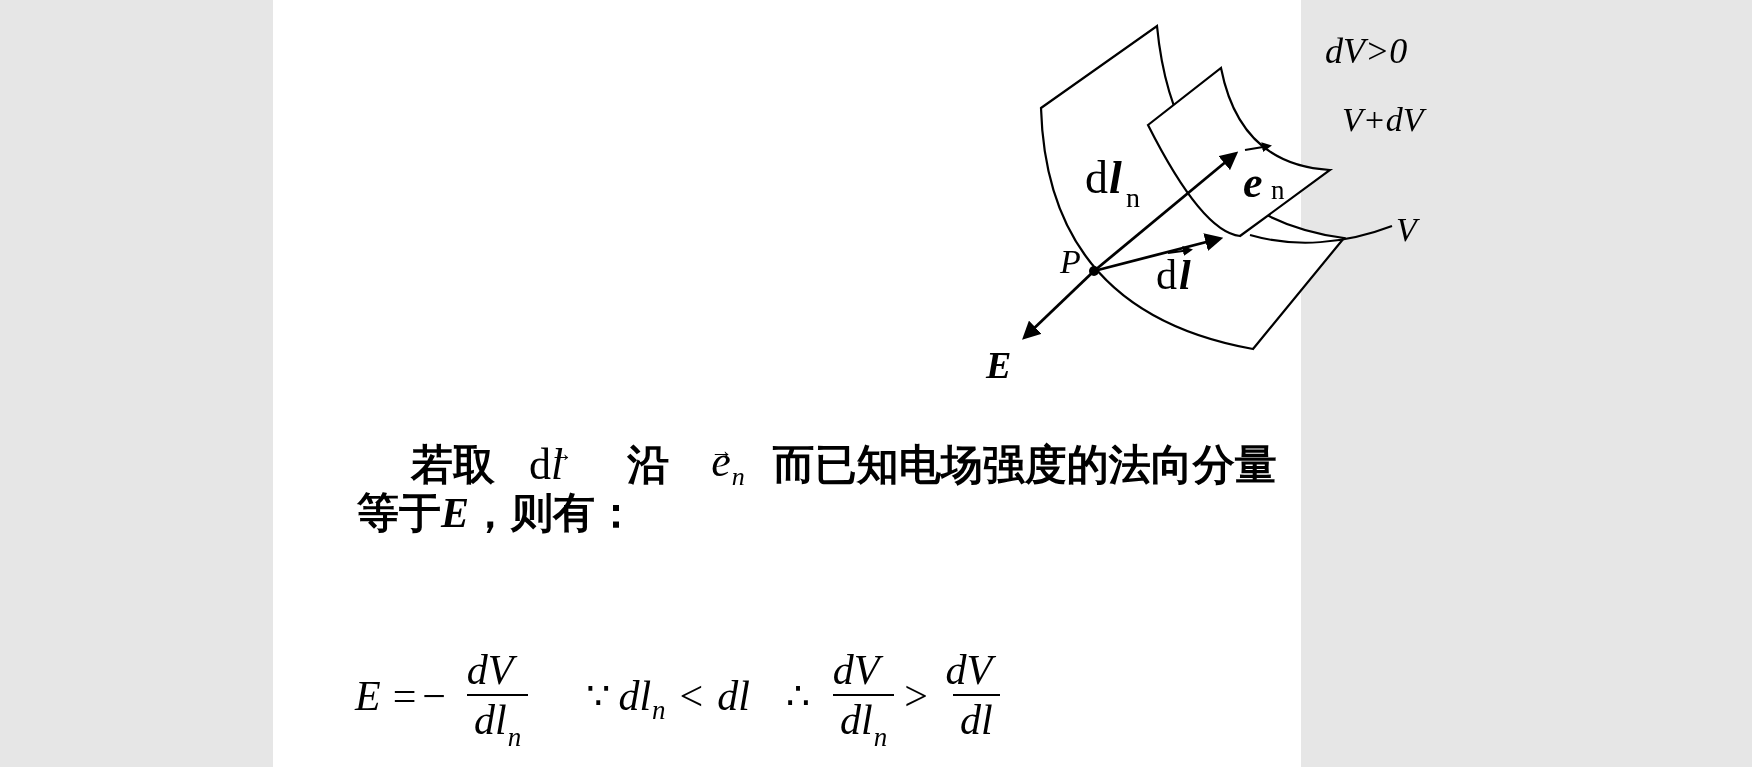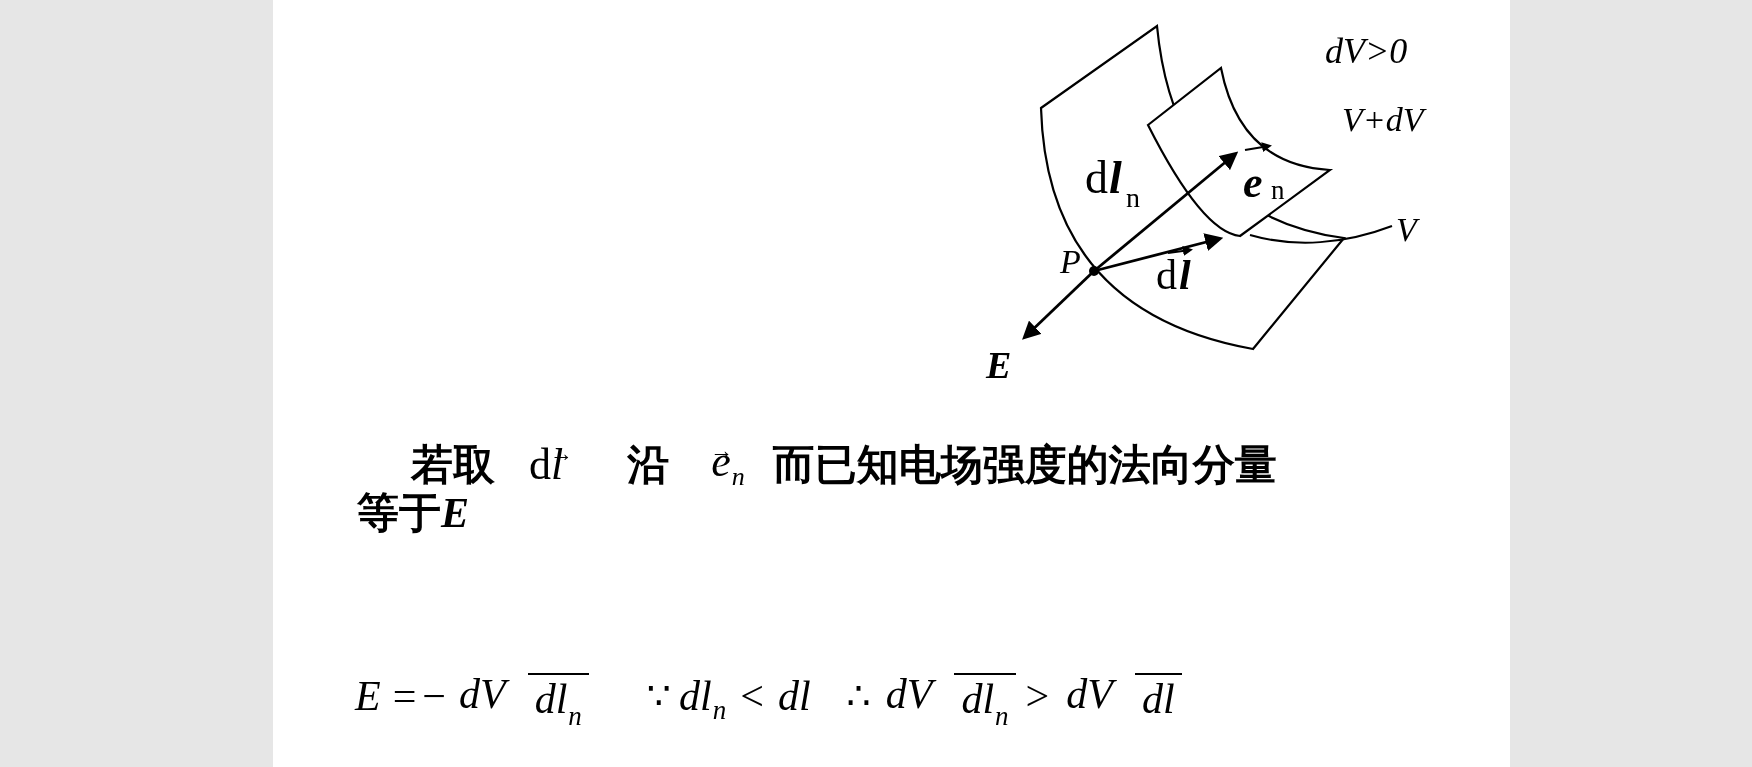--- a/index.html
+++ b/index.html
@@ -3,21 +3,21 @@
 <meta charset="utf-8">
 <style>
   html,body{margin:0;padding:0;}
   body{
     width:1752px;height:767px;position:relative;overflow:hidden;
     background:#e6e6e6;
     font-family:"Liberation Serif","DejaVu Serif",serif;
     color:#000;
   }
   .slide{
-    position:absolute;left:273px;top:0;width:1237px;height:767px;
+    position:absolute;left:273px;top:0;width:1028px;height:767px;
     background:#ffffff;
   }
   
   .diagram{position:absolute;left:627px;top:0;width:575px;height:390px;}
   .sheet{fill:#ffffff;stroke:#000;stroke-width:2.2;}
   .ln{fill:none;stroke:#000;stroke-width:2;}
   .ar{fill:none;stroke:#000;stroke-width:2.8;}
   .mk{fill:#000;}
   text{fill:#000;font-family:"Liberation Serif","DejaVu Serif",serif;}
   .t-it{font-style:italic;}
@@ -44,21 +44,21 @@
   .msub{font-size:26px;font-style:italic;position:relative;top:0.35em;margin-left:1px;}
   
   .formula-row{
     position:absolute;left:82px;top:635px;height:122px;
     display:flex;align-items:center;white-space:nowrap;
     font-family:"Liberation Serif","DejaVu Serif","DejaVu Sans",serif;
     font-size:42px;
   }
   .f-it{font-style:italic;}
   .f-op{font-style:normal;}
-  .fr{display:inline-flex;flex-direction:row;align-items:center;}
+  .fr{display:inline-flex;flex-direction:column;align-items:center;}
   .fr .num{padding:0 7px 3px;line-height:0.95;}
   .fr .den{border-top:2.5px solid #000;padding:5px 7px 0;line-height:0.95;margin-left:15px;}
   .fsub{font-size:27px;font-style:italic;position:relative;top:12px;margin-left:1px;}
   .m-eq{margin-left:12px;}
   .m-mi{margin-left:6px;}
   .m-fr1{margin-left:6px;}
   .m-bec{margin-left:58px;font-size:38px;}
   .m-dl1{margin-left:8px;}
   .m-lt{margin-left:14px;margin-right:14px;}
   .m-ther{margin-left:36px;font-size:38px;}
@@ -113,20 +113,21 @@
     <span>若取</span>
     <span class="mseg" style="margin-left:34px;"><span class="mrm">d</span><span class="vecwrap"><span class="vechat">→</span><span class="mit">l</span></span></span>
     <span style="margin-left:64px;">沿</span>
     <span class="mseg" style="margin-left:42px;"><span class="vecwrap"><span class="vechat">→</span><span class="mit">e</span></span><span class="msub">n</span></span>
     <span style="margin-left:28px;">而已知电场强度的法向分量</span>
   </div>
 
   <div class="para-line line2">
     <span>等于</span>
     <span class="mseg mbi" style="font-size:42px;">E</span>
+    <span>，则有：</span>
   </div>
 
   <div class="formula-row">
     <span class="f-it">E</span>
     <span class="f-op m-eq">=</span>
     <span class="f-op m-mi">−</span>
 
     <span class="fr m-fr1">
       <span class="num f-it">dV</span>
       <span class="den"><span class="f-it">dl</span><span class="fsub">n</span></span>

